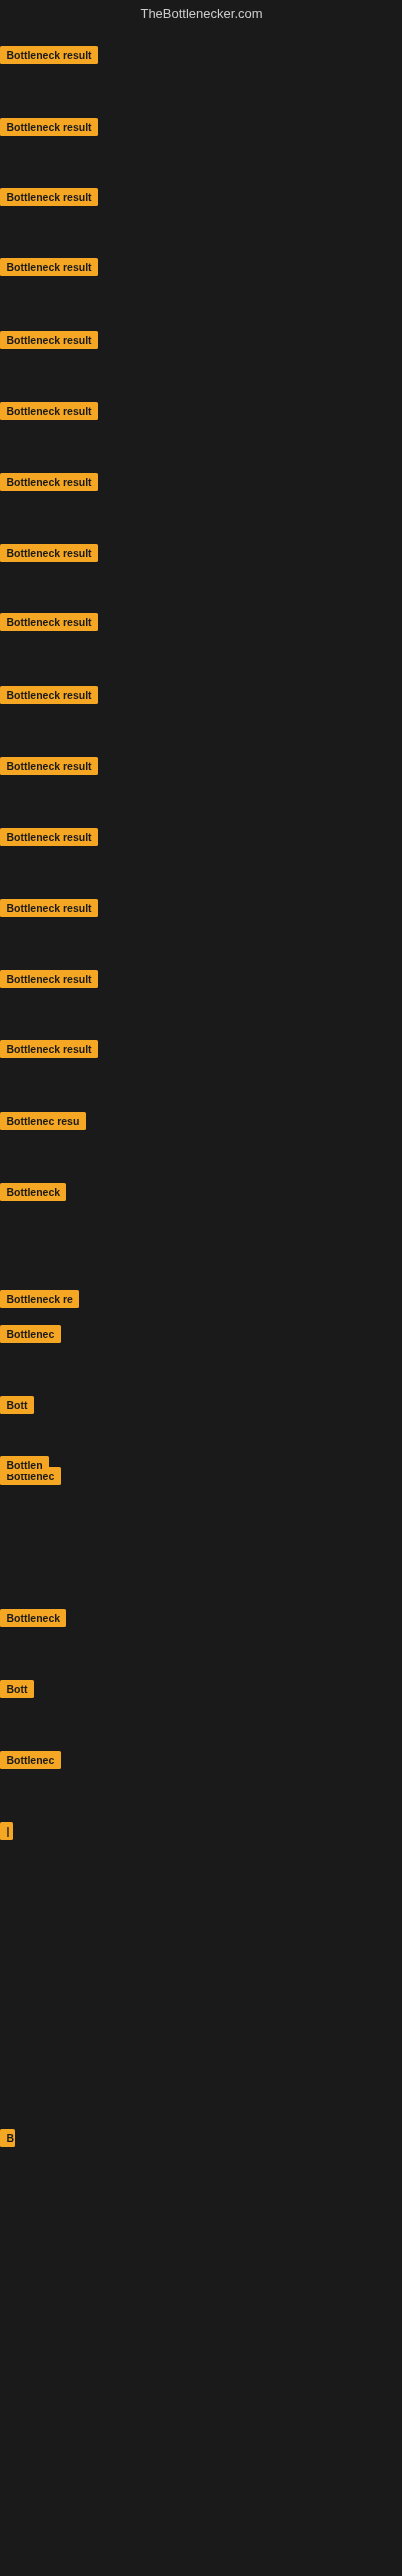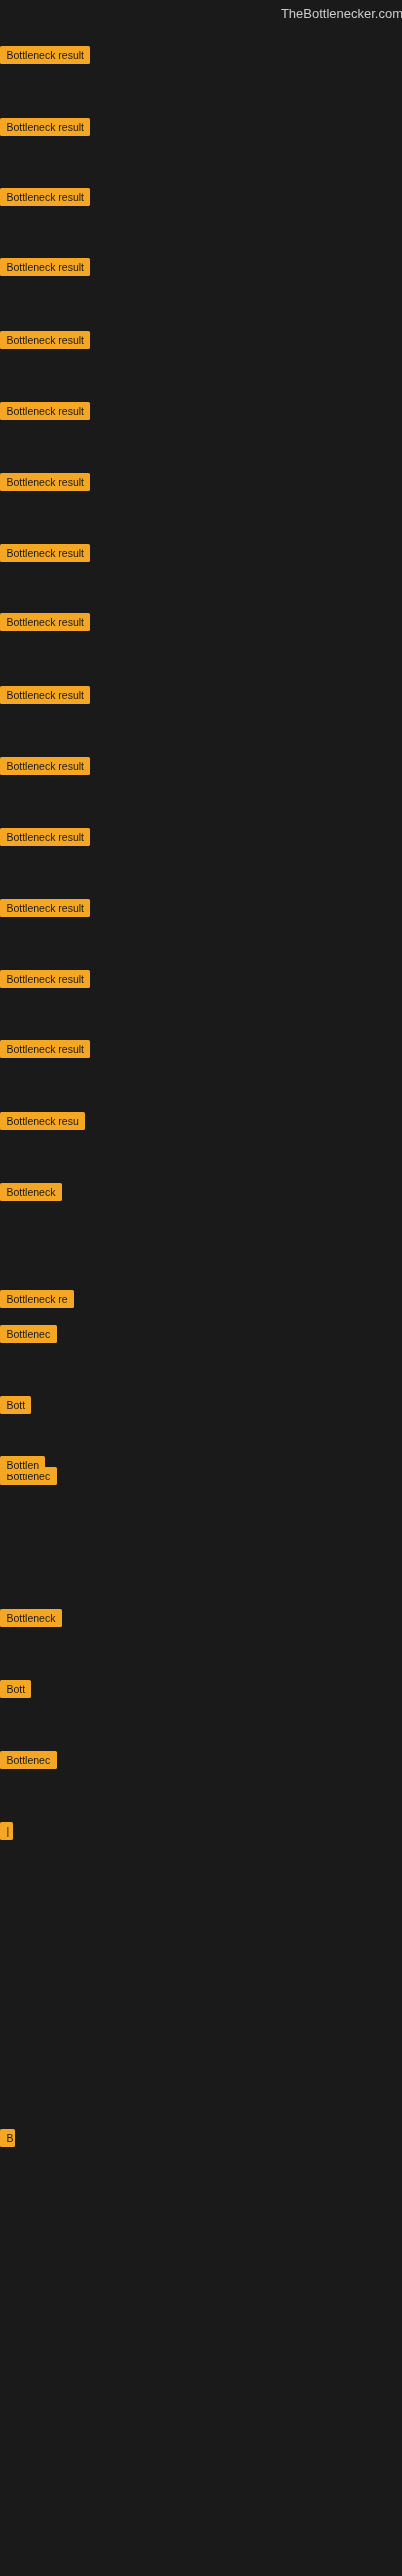--- a/index.html
+++ b/index.html
@@ -10,37 +10,37 @@
 
     body {
       width: 403px;
       min-height: 2576px;
       background-color: #1a1a1a;
       font-family: Arial, sans-serif;
       position: relative;
     }
 
     .site-title {
-      text-align: right;
+      text-align: center;
       color: #cccccc;
       font-size: 13px;
       padding: 6.4px 0 9.7px 0;
       font-weight: normal;
     }
 
     .bottleneck-item {
       position: absolute;
       left: 0;
     }
 
     .bottleneck-badge {
       background-color: #f5a623;
       color: #1a1a1a;
       font-size: 10.5px;
-      font-weight: normal;
+      font-weight: bold;
       padding: 3.2px 6.4px;
       display: inline-block;
       border-radius: 1.6px;
       white-space: nowrap;
       overflow: hidden;
     }
   </style>
 </head>
 <body>
 
@@ -55,21 +55,21 @@
     <div class="bottleneck-item" style="top: 402px; left: 0px;"><div class="bottleneck-badge" style="max-width: 141px;">Bottleneck result</div></div>
     <div class="bottleneck-item" style="top: 473px; left: 0px;"><div class="bottleneck-badge" style="max-width: 141px;">Bottleneck result</div></div>
     <div class="bottleneck-item" style="top: 544px; left: 0px;"><div class="bottleneck-badge" style="max-width: 144px;">Bottleneck result</div></div>
     <div class="bottleneck-item" style="top: 613px; left: 0px;"><div class="bottleneck-badge" style="max-width: 142px;">Bottleneck result</div></div>
     <div class="bottleneck-item" style="top: 686px; left: 0px;"><div class="bottleneck-badge" style="max-width: 142px;">Bottleneck result</div></div>
     <div class="bottleneck-item" style="top: 757px; left: 0px;"><div class="bottleneck-badge" style="max-width: 138px;">Bottleneck result</div></div>
     <div class="bottleneck-item" style="top: 828px; left: 0px;"><div class="bottleneck-badge" style="max-width: 135px;">Bottleneck result</div></div>
     <div class="bottleneck-item" style="top: 899px; left: 0px;"><div class="bottleneck-badge" style="max-width: 134px;">Bottleneck result</div></div>
     <div class="bottleneck-item" style="top: 970px; left: 0px;"><div class="bottleneck-badge" style="max-width: 130px;">Bottleneck result</div></div>
     <div class="bottleneck-item" style="top: 1040px; left: 0px;"><div class="bottleneck-badge" style="max-width: 126px;">Bottleneck result</div></div>
-    <div class="bottleneck-item" style="top: 1112px; left: 0px;"><div class="bottleneck-badge" style="max-width: 113px;">Bottleneck resu</div></div>
+    <div class="bottleneck-item" style="top: 1112px; left: 0px;"><div class="bottleneck-badge" style="max-width: 113px;">Bottlenec resu</div></div>
     <div class="bottleneck-item" style="top: 1183px; left: 0px;"><div class="bottleneck-badge" style="max-width: 76px;">Bottleneck</div></div>
     <div class="bottleneck-item" style="top: 1290px; left: 0px;"><div class="bottleneck-badge" style="max-width: 93px;">Bottleneck re</div></div>
     <div class="bottleneck-item" style="top: 1325px; left: 0px;"><div class="bottleneck-badge" style="max-width: 71px;">Bottlenec</div></div>
     <div class="bottleneck-item" style="top: 1396px; left: 0px;"><div class="bottleneck-badge" style="max-width: 37px;">Bott</div></div>
     <div class="bottleneck-item" style="top: 1467px; left: 0px;"><div class="bottleneck-badge" style="max-width: 71px;">Bottlenec</div></div>
     <div class="bottleneck-item" style="top: 1456px; left: 0px;"><div class="bottleneck-badge" style="max-width: 58px;">Bottlen</div></div>
     <div class="bottleneck-item" style="top: 1609px; left: 0px;"><div class="bottleneck-badge" style="max-width: 76px;">Bottleneck</div></div>
     <div class="bottleneck-item" style="top: 1680px; left: 0px;"><div class="bottleneck-badge" style="max-width: 37px;">Bott</div></div>
     <div class="bottleneck-item" style="top: 1751px; left: 0px;"><div class="bottleneck-badge" style="max-width: 71px;">Bottlenec</div></div>
     <div class="bottleneck-item" style="top: 1822px; left: 0px;"><div class="bottleneck-badge" style="max-width: 9.7px;">|</div></div>

